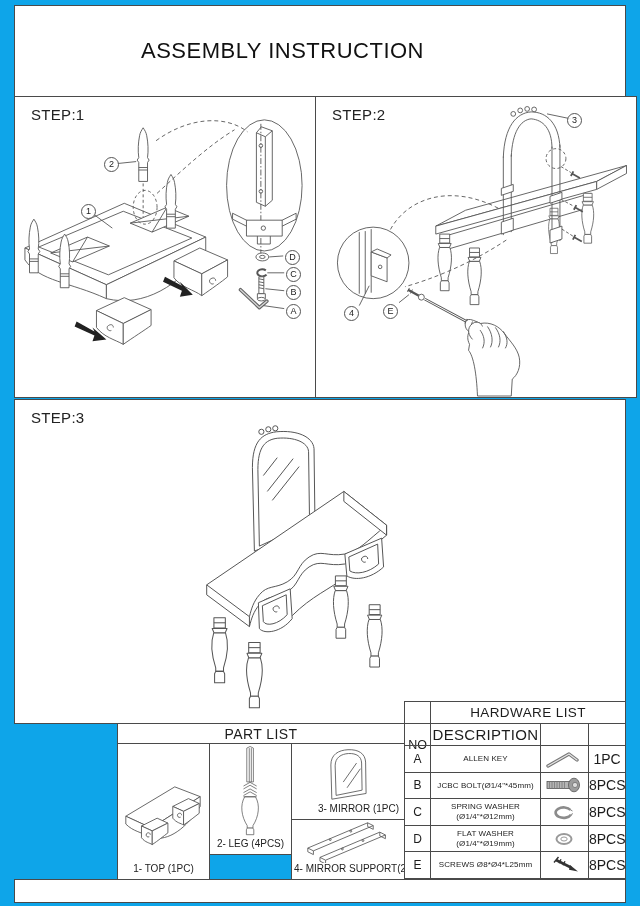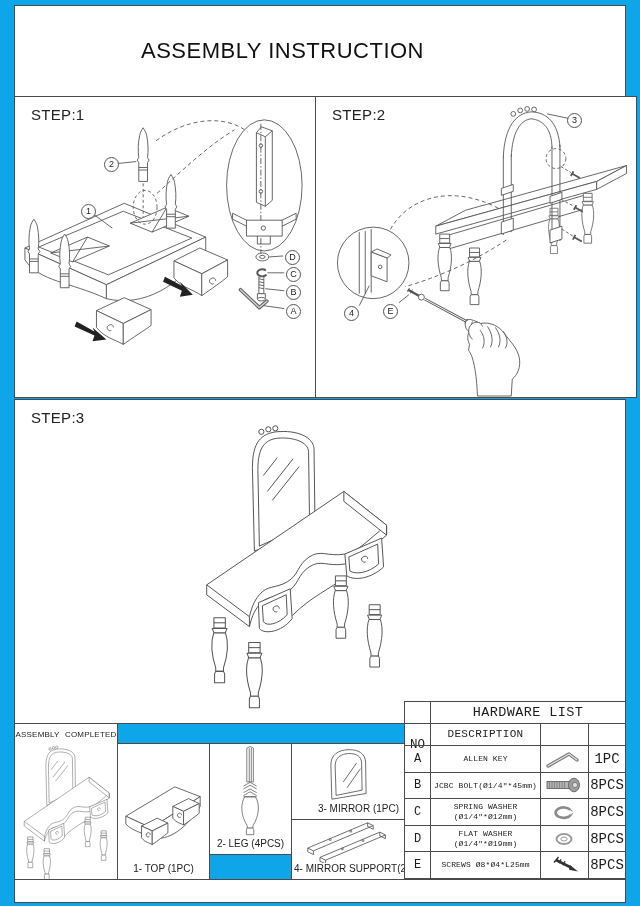--- a/index.html
+++ b/index.html
@@ -21,28 +21,28 @@
   .pl-cell .pl-draw{flex:1;position:relative;}
   .pl-label{font-size:10px;text-align:center;padding:0 2px 5px 2px;color:#222;white-space:nowrap;}
   .pl-label.right{text-align:right;padding-right:5px;}
   .pl-top{left:117px;top:743px;width:93px;height:137px;}
   .pl-leg{left:209px;top:743px;width:83px;height:112px;}
   .pl-mirror{left:291px;top:743px;width:114px;height:77px;}
   .pl-support{left:291px;top:819px;width:114px;height:61px;}
   
   .hw-table{position:absolute;left:404px;top:701px;width:222px;height:178px;border:1px solid #4a4a4a;
             background:#fff;box-sizing:border-box;display:flex;flex-direction:column;}
-  .hw-row{display:flex;border-top:1px solid #4a4a4a;flex:1;min-height:0;font-family:Liberation Mono, monospace;}
+  .hw-row{display:flex;border-top:1px solid #4a4a4a;flex:1;min-height:0;}
   .hw-row:first-child{border-top:none;flex:0 0 21px;}
   .hw-row.head{flex:0 0 21px;}
   .hw-cell{border-left:1px solid #4a4a4a;display:flex;align-items:center;justify-content:center;box-sizing:border-box;}
   .hw-cell:first-child{border-left:none;}
   .c-no{flex:0 0 25px;font-size:12px;}
   .c-desc{flex:0 0 110px;font-size:8px;line-height:9.5px;text-align:center;white-space:pre-line;letter-spacing:.1px;}
-  .c-desc.hdr{font-size:11px;letter-spacing:.3px;}
+  .c-desc.hdr{font-size:15px;letter-spacing:.3px;}
   .c-icon{flex:0 0 48px;}
   .c-qty{flex:1;font-size:14px;}
   .hw-title{flex:1;font-size:13.5px;letter-spacing:.4px;display:flex;align-items:center;justify-content:center;border-left:1px solid #4a4a4a;}
   .footer-strip{left:14px;top:879px;width:612px;height:24px;}
   svg{display:block;}
 </style>
 </head>
 <body>
 
 <div class="page">
@@ -234,27 +234,22 @@
 
         <use href="#legU" transform="translate(205,219) scale(1.15)"></use>
         <use href="#legU" transform="translate(240,244) scale(1.15)"></use>
         <use href="#legU" transform="translate(327,177) scale(1.1)"></use>
         <use href="#legU" transform="translate(361,206) scale(1.1)"></use>
       </g>
     </svg>
     <div class="step-label">STEP:3</div>
   </div>
 
-  <div class="box asm-box">
-    <div class="asm-label">ASSEMBLY COMPLETED</div>
-    <svg class="asm-fig" viewBox="0 0 104 139">
-      <use href="#vanityG" transform="translate(-81,-6) scale(0.47)"></use>
-    </svg>
-  </div>
-
+
+  <div class="box pl-header">PART LIST</div>
 
   <div class="box pl-cell pl-top">
     <div class="pl-draw">
       <svg class="fig" viewBox="0 0 93 114">
         <g fill="#fff" stroke="#555" stroke-width=".9" stroke-linejoin="round">
           <path d="M8,70 L58,40 L84,50 L34,82 Z"></path>
           <path d="M8,70 L8,78 C16,86 24,86 34,92 L34,82 Z"></path>
           <path d="M34,82 L34,92 C52,96 70,82 84,60 L84,50 Z"></path>
           <path d="M56,60 L72,52 L83,57 L67,65 Z"></path>
           <path d="M56,60 L56,72 C60,77 64,77 67,79 L67,65 Z"></path>

